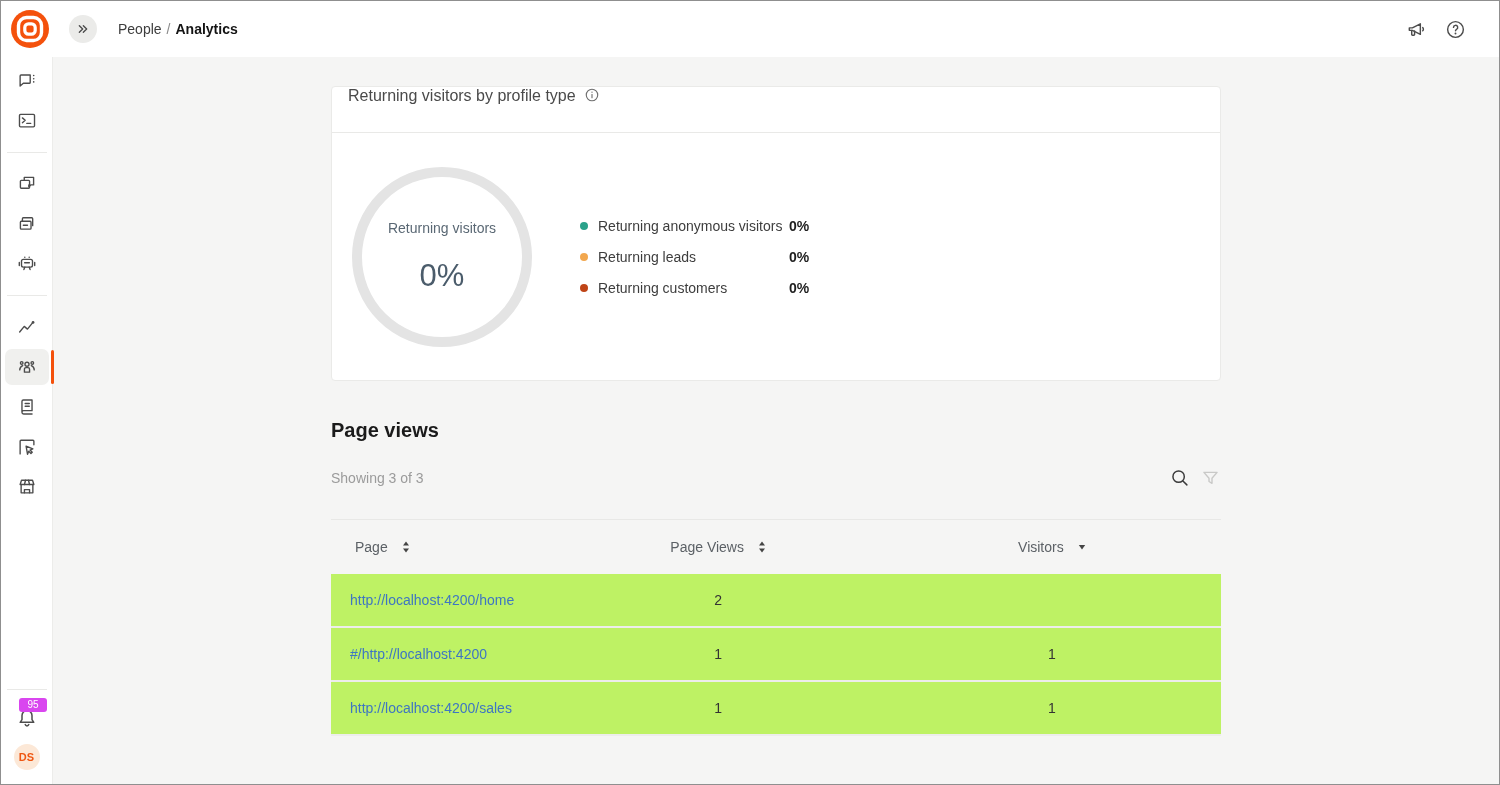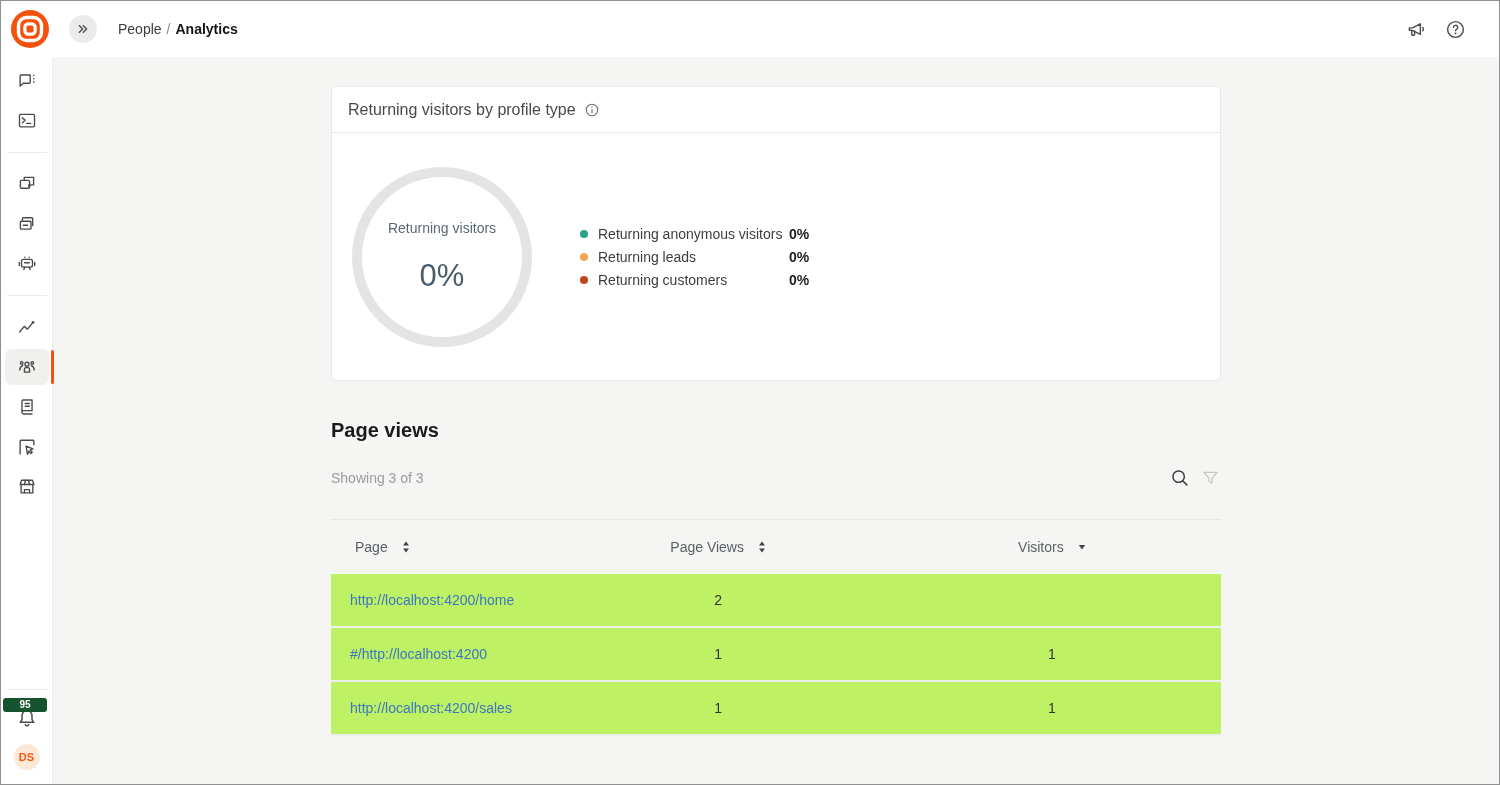--- a/index.html
+++ b/index.html
@@ -31,43 +31,43 @@
               border:none; cursor:pointer; margin:2px 0; }
   .sideitem:first-child { margin-top:6px; }
   .sideitem.active { background:#f0f0ee; }
   .sideitem.active::after { content:''; position:absolute; right:-5px; top:1px; bottom:1px;
                             width:3px; background:#f4510c; border-radius:2px; }
   .side-sep { width:40px; height:1px; background:#e9e9e7; margin:11px 0; }
   .side-bottom { margin-top:auto; display:flex; flex-direction:column; align-items:center;
                  width:100%; padding-bottom:14px; }
   .side-bottom .side-sep { margin-bottom:16px; }
   .bellwrap { position:relative; }
-  .badge { position:absolute; top:-8px; right:-8px; background:#14532d; color:#fff;
-           font-size:10px; font-weight:700; line-height:1; padding:2px 16px; border-radius:3px; }
+  .badge { position:absolute; top:-8px; right:-8px; background:#d946ef; color:#fff;
+           font-size:10px; font-weight:400; line-height:1; padding:2px 8px; border-radius:3px; }
   .avatar { width:26px; height:26px; border-radius:50%; background:#fce8d7; color:#ef5712;
             font-size:11px; font-weight:700; display:flex; align-items:center; justify-content:center;
             margin-top:14px; cursor:pointer; }
 
   
   .main { position:absolute; top:56px; left:52px; right:0; bottom:0; overflow:hidden; }
   .container { width:890px; margin:29px auto 0; }
 
   .card { background:#fff; border:1px solid #eaeae8; border-radius:4px; height:295px; }
-  .card-header { height:46px; display:flex; align-items:center; padding:0 16px;
+  .card-header { height:46px; display:flex; align-items:flex-start; padding:0 16px;
                  border-bottom:1px solid #e9e9e7; }
   .card-title { font-size:16px; font-weight:400; color:#4a4a4a; }
   .info-icon { margin-left:8px; color:#6f6f6f; display:flex; cursor:pointer; }
   .card-body { display:flex; align-items:center; height:248px; padding-left:20px; }
 
   .donut { width:180px; height:180px; border:10px solid #e4e4e4; border-radius:50%;
            display:flex; flex-direction:column; align-items:center; justify-content:center;gap:20px; }
   .donut-label { font-size:14px; color:#5a6874; }
   .donut-value { font-size:31px; font-weight:300; color:#4b5c6b; margin-top:2px; }
 
-  .legend { list-style:none; margin-left:48px; display:flex; flex-direction:column; gap:7px; }
+  .legend { list-style:none; margin-left:48px; display:flex; flex-direction:column; gap:15px; }
   .legend li { display:flex; align-items:center; font-size:14px; }
   .dot { width:8px; height:8px; border-radius:50%; margin-right:10px; flex:0 0 auto; }
   .legend .lbl { width:191px; color:#3d3d3d; }
   .legend .val { font-weight:700; color:#1e1e1e; }
 
   .section-title { font-size:20px; font-weight:700; color:#1a1a1a; margin-top:38px; }
   .list-head { margin-top:25px; padding-bottom:30px; border-bottom:1px solid #e8e8e6;
                display:flex; align-items:center; justify-content:space-between; }
   .showing { font-size:14px; color:#9b9b9b; }
   .list-icons { display:flex; align-items:center; gap:9px; }

